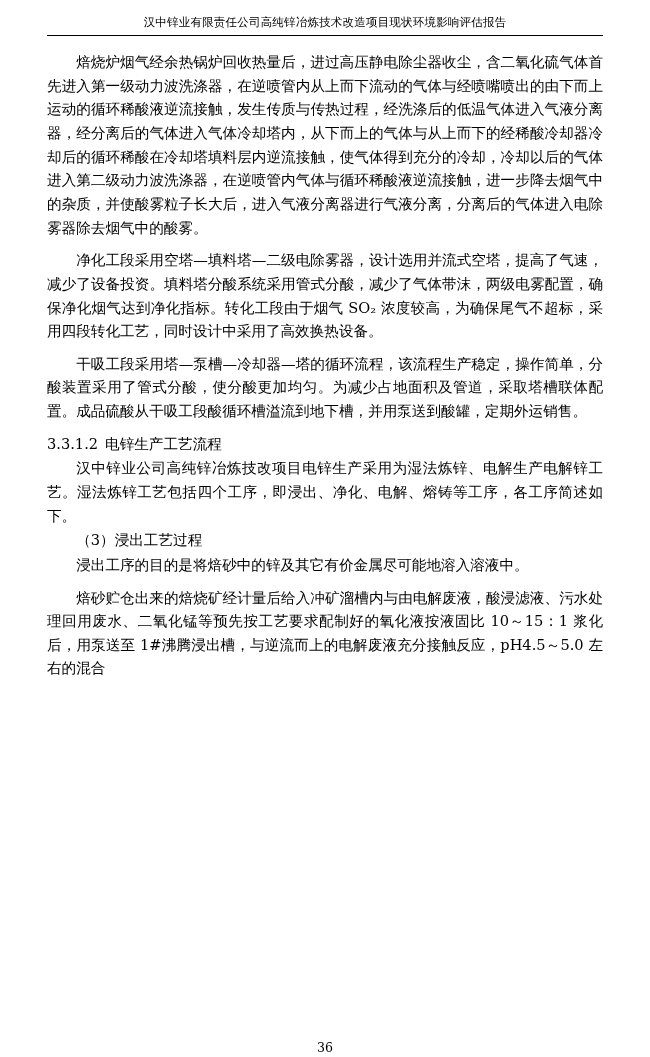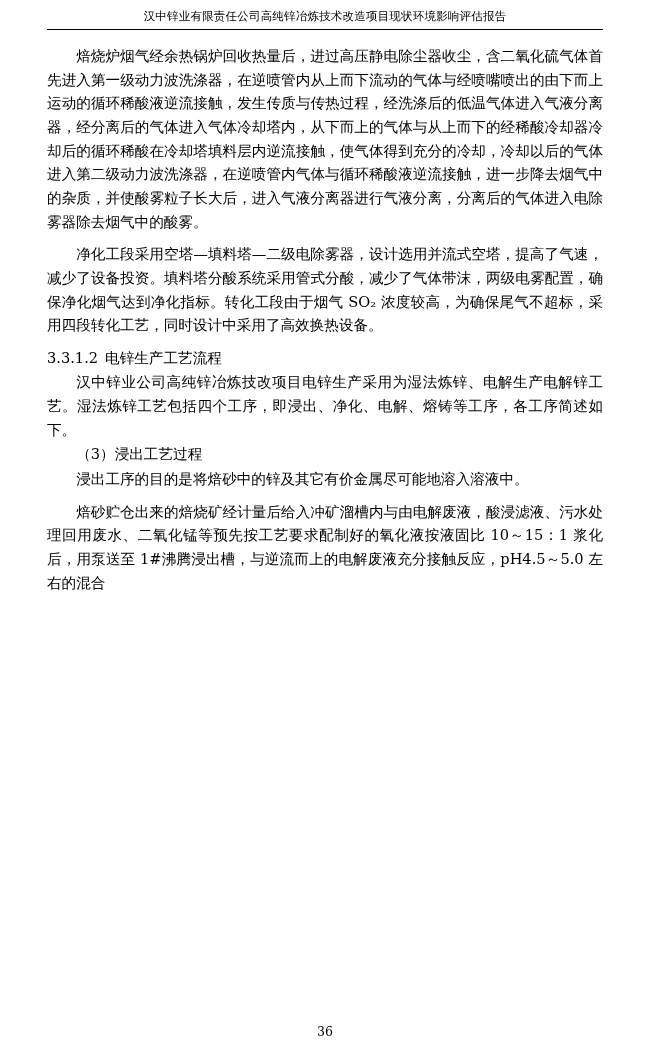--- a/index.html
+++ b/index.html
@@ -12,21 +12,21 @@
     height: 1057px;
     font-family: "DejaVu Serif", "Liberation Serif", serif;
     color: #000000;
     position: relative;
     overflow: hidden;
   }
   .page {
     width: 650px;
     height: 1057px;
     box-sizing: border-box;
-    padding: 8px 47px 0 47px;
+    padding: 14px 47px 0 47px;
     position: relative;
   }
   .header {
     text-align: center;
     font-size: 11.5px;
     line-height: 1.4;
     letter-spacing: 0.2px;
     padding-bottom: 5px;
     color: #000;
   }
@@ -56,40 +56,41 @@
     text-indent: 0;
     line-height: 1.62;
   }
   .heading .num {
     margin-right: 7px;
   }
   .footer {
     position: absolute;
     left: 0;
     right: 0;
-    bottom: 18px;
+    bottom: 2px;
     text-align: center;
     font-size: 12.5px;
     font-family: "DejaVu Serif", "Liberation Serif", serif;
   }
 </style>
 </head>
 <body>
 
 <div class="page">
 
   <div class="header">
     <div>汉中锌业有限责任公司高纯锌冶炼技术改造项目现状环境影响评估报告</div>
   </div>
   <hr class="header-rule">
 
   <div class="content">
 
     <p class="para">焙烧炉烟气经余热锅炉回收热量后，进过高压静电除尘器收尘，含二氧化硫气体首先进入第一级动力波洗涤器，在逆喷管内从上而下流动的气体与经喷嘴喷出的由下而上运动的循环稀酸液逆流接触，发生传质与传热过程，经洗涤后的低温气体进入气液分离器，经分离后的气体进入气体冷却塔内，从下而上的气体与从上而下的经稀酸冷却器冷却后的循环稀酸在冷却塔填料层内逆流接触，使气体得到充分的冷却，冷却以后的气体进入第二级动力波洗涤器，在逆喷管内气体与循环稀酸液逆流接触，进一步降去烟气中的杂质，并使酸雾粒子长大后，进入气液分离器进行气液分离，分离后的气体进入电除雾器除去烟气中的酸雾。</p>
     <p class="para gap">净化工段采用空塔—填料塔—二级电除雾器，设计选用并流式空塔，提高了气速，减少了设备投资。填料塔分酸系统采用管式分酸，减少了气体带沫，两级电雾配置，确保净化烟气达到净化指标。转化工段由于烟气 SO₂ 浓度较高，为确保尾气不超标，采用四段转化工艺，同时设计中采用了高效换热设备。</p>
+    <p class="para gap">干吸工段采用塔—泵槽—冷却器—塔的循环流程，该流程生产稳定，操作简单，分酸装置采用了管式分酸，使分酸更加均匀。为减少占地面积及管道，采取塔槽联体配置。成品硫酸从干吸工段酸循环槽溢流到地下槽，并用泵送到酸罐，定期外运销售。</p>
 
     <h3 class="heading">
       <span class="num">3.3.1.2</span><span>电锌生产工艺流程</span>
     </h3>
 
     <p class="para">汉中锌业公司高纯锌冶炼技改项目电锌生产采用为湿法炼锌、电解生产电解锌工艺。湿法炼锌工艺包括四个工序，即浸出、净化、电解、熔铸等工序，各工序简述如下。</p>
     <p class="para">（3）浸出工艺过程</p>
     <p class="para">浸出工序的目的是将焙砂中的锌及其它有价金属尽可能地溶入溶液中。</p>
     <p class="para gap">焙砂贮仓出来的焙烧矿经计量后给入冲矿溜槽内与由电解废液，酸浸滤液、污水处理回用废水、二氧化锰等预先按工艺要求配制好的氧化液按液固比 10～15：1 浆化后，用泵送至 1#沸腾浸出槽，与逆流而上的电解废液充分接触反应，pH4.5～5.0 左右的混合</p>
 

